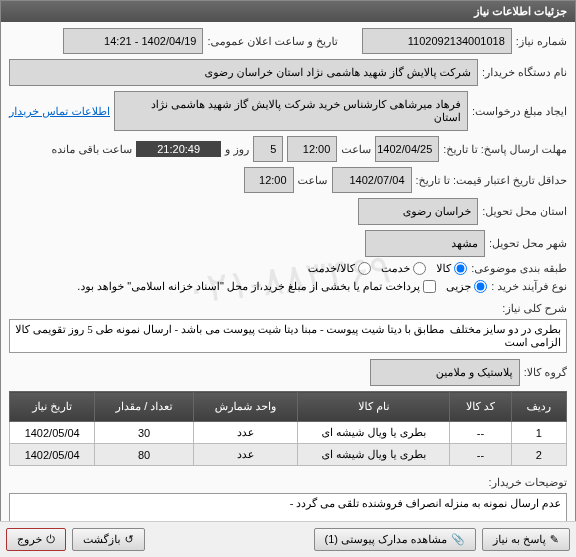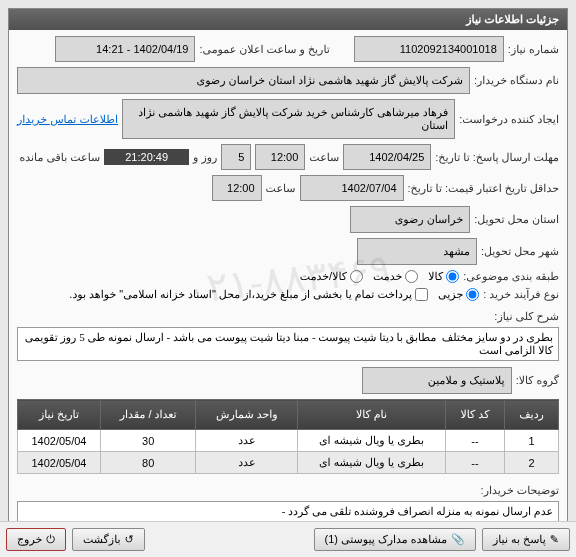--- a/index.html
+++ b/index.html
@@ -9,21 +9,21 @@
     background: #e8e8e8;
     direction: rtl;
     width: 576px;
     height: 557px;
     overflow: hidden;
     position: relative;
   }
   .panel {
     background: #ffffff;
     border: 1px solid #888;
-    margin: 8px;
+    margin: 0;
   }
   .panel-header {
     background: linear-gradient(#6a6a6a, #505050);
     color: #fff;
     padding: 4px 8px;
     font-size: 11px;
     font-weight: bold;
   }
   .panel-body {
     padding: 6px 8px;
@@ -167,39 +167,39 @@
       <span class="label" style="margin-right:20px">تاریخ و ساعت اعلان عمومی:</span>
       <span class="value-box" style="width:140px">1402/04/19 - 14:21</span>
     </div>
 
     <div class="row">
       <span class="label">نام دستگاه خریدار:</span>
       <span class="value-box" style="flex:1">شرکت پالایش گاز شهید هاشمی نژاد   استان خراسان رضوی</span>
     </div>
 
     <div class="row">
-      <span class="label">ایجاد کننده درخواست:</span>
+      <span class="label">ایجاد مبلغ درخواست:</span>
       <span class="value-box" style="flex:1">فرهاد میرشاهی کارشناس خرید شرکت پالایش گاز شهید هاشمی نژاد   استان</span>
       <span class="link">اطلاعات تماس خریدار</span>
     </div>
 
     <div class="row">
       <span class="label">مهلت ارسال پاسخ: تا تاریخ:</span>
-      <span class="value-box" style="width:88px">1402/04/25</span>
+      <span class="value-box" style="width:64px">1402/04/25</span>
       <span class="label">ساعت</span>
       <span class="value-box" style="width:50px">12:00</span>
       <span class="value-box" style="width:30px;text-align:center">5</span>
       <span class="label">روز و</span>
       <span class="countdown">21:20:49</span>
       <span class="label">ساعت باقی مانده</span>
     </div>
 
     <div class="row">
       <span class="label">حداقل تاریخ اعتبار قیمت: تا تاریخ:</span>
-      <span class="value-box" style="width:104px">1402/07/04</span>
+      <span class="value-box" style="width:80px">1402/07/04</span>
       <span class="label">ساعت</span>
       <span class="value-box" style="width:50px">12:00</span>
     </div>
 
     <div class="row">
       <span class="label">استان محل تحویل:</span>
       <span class="value-box" style="width:120px">خراسان رضوی</span>
     </div>
 
     <div class="row">

